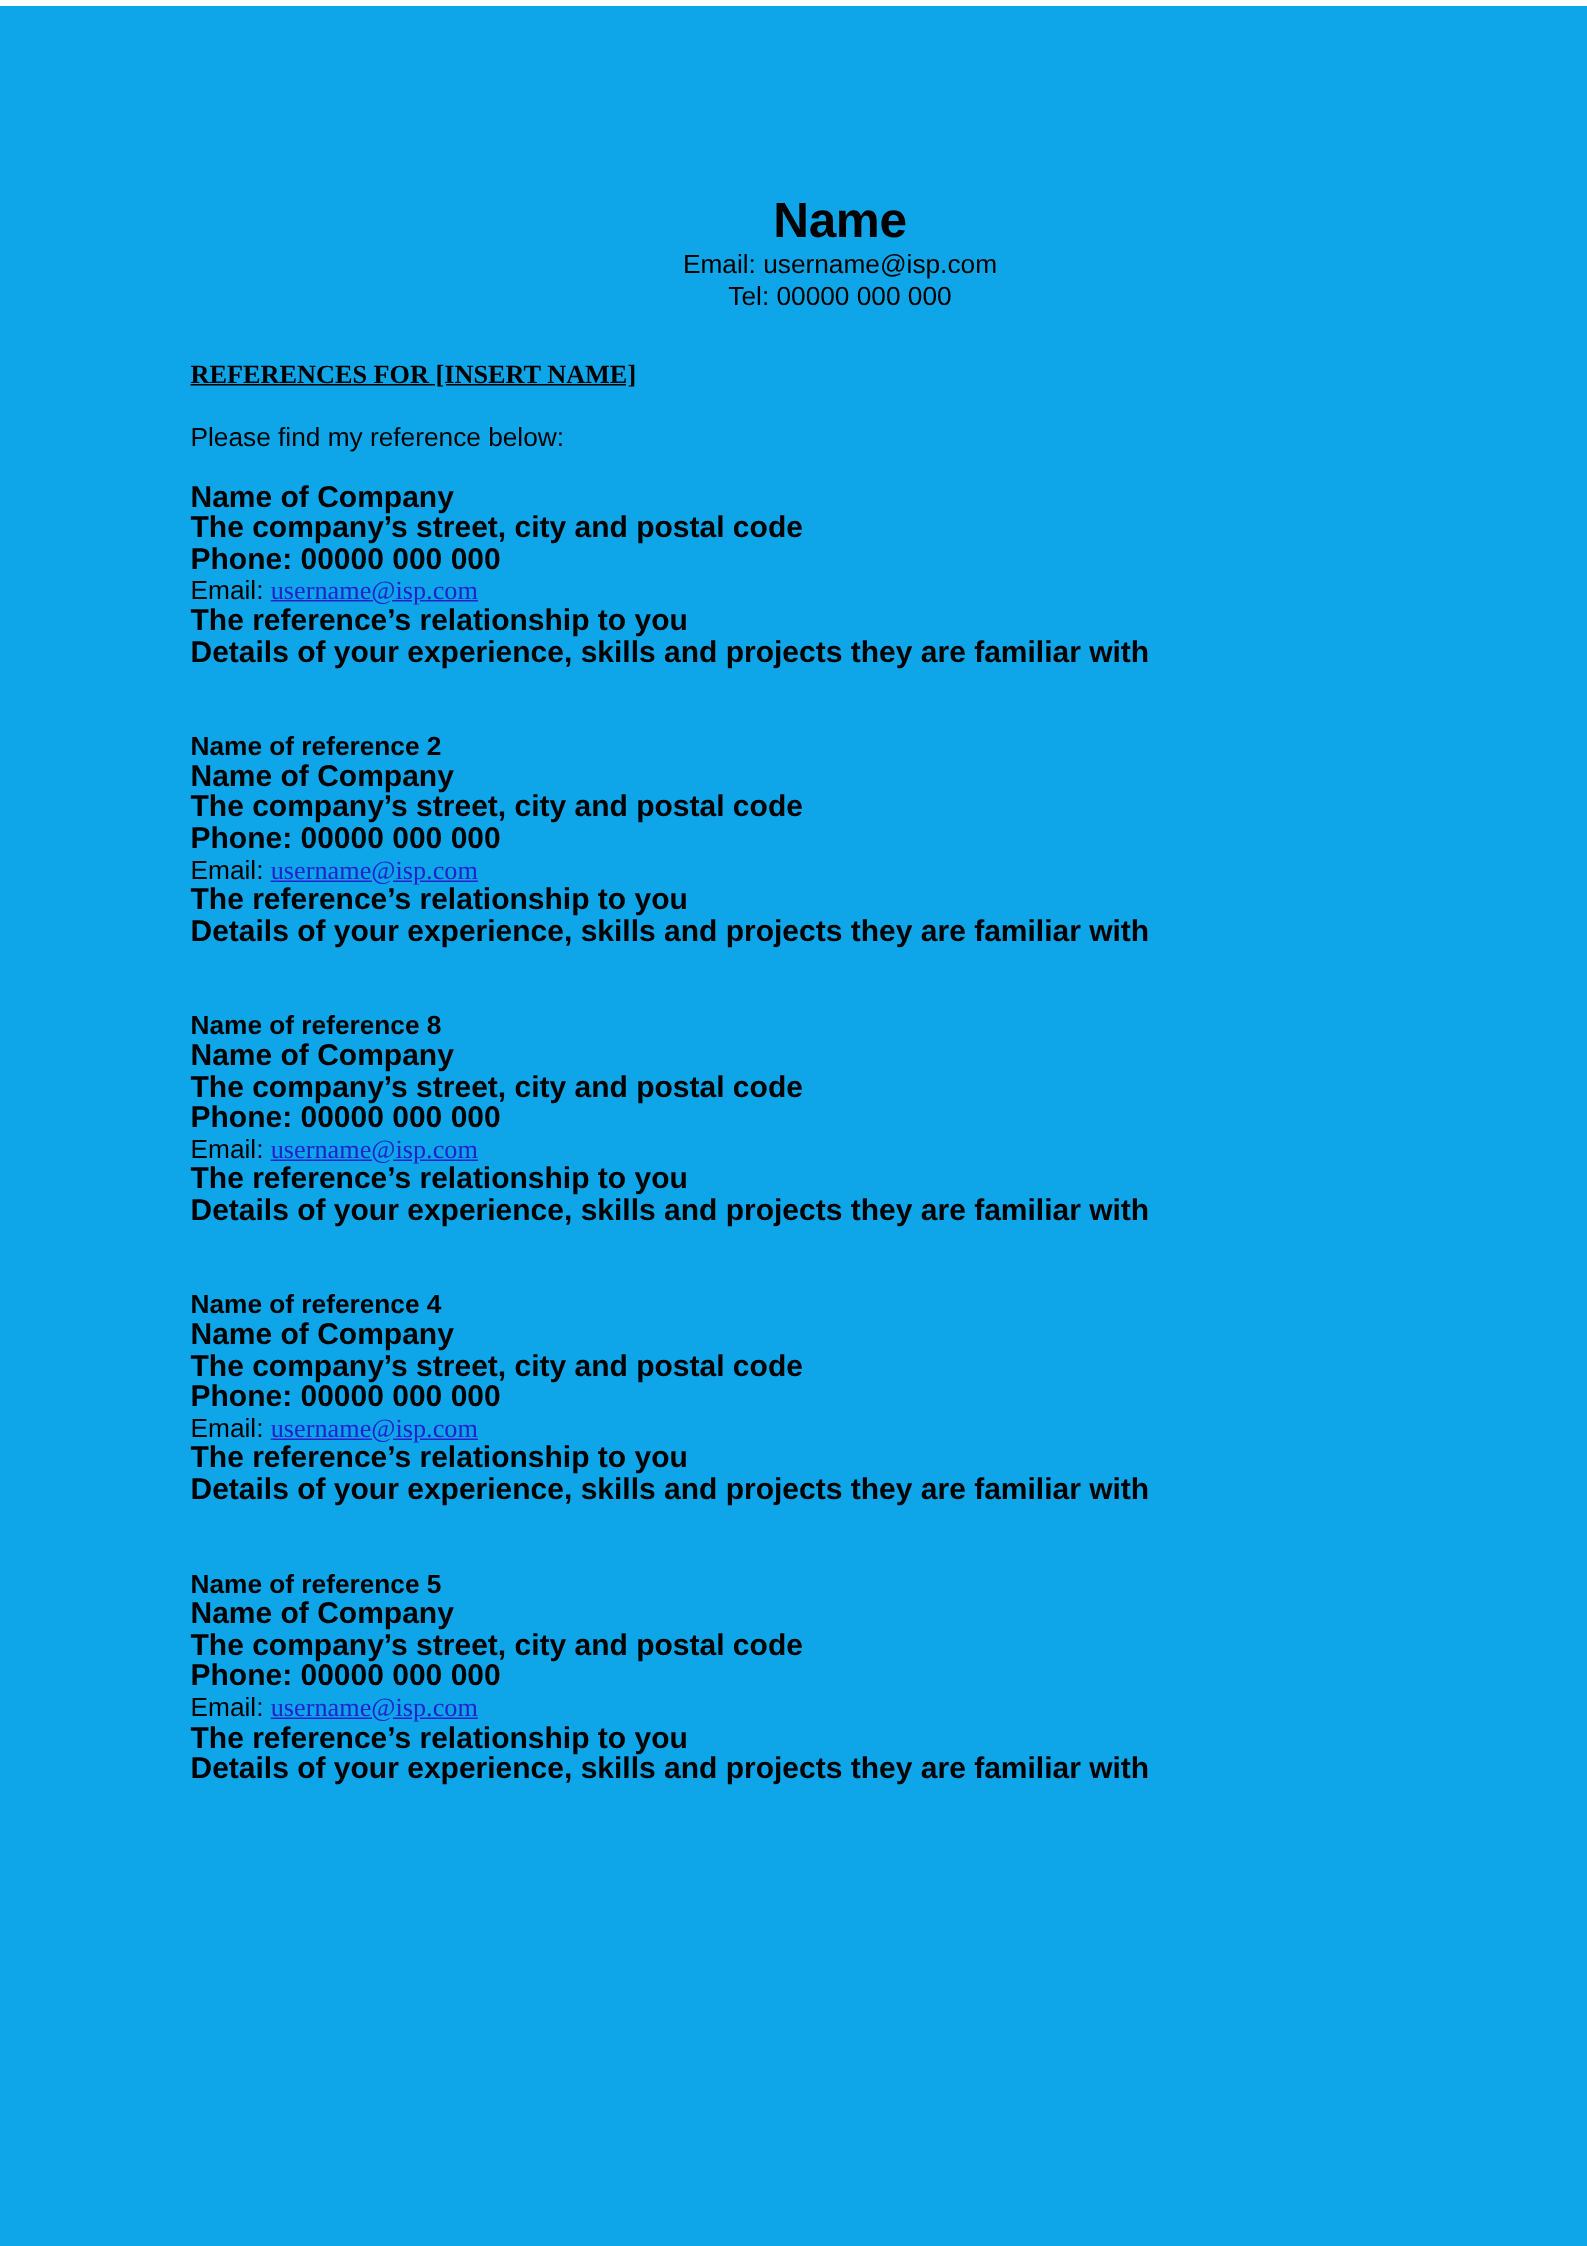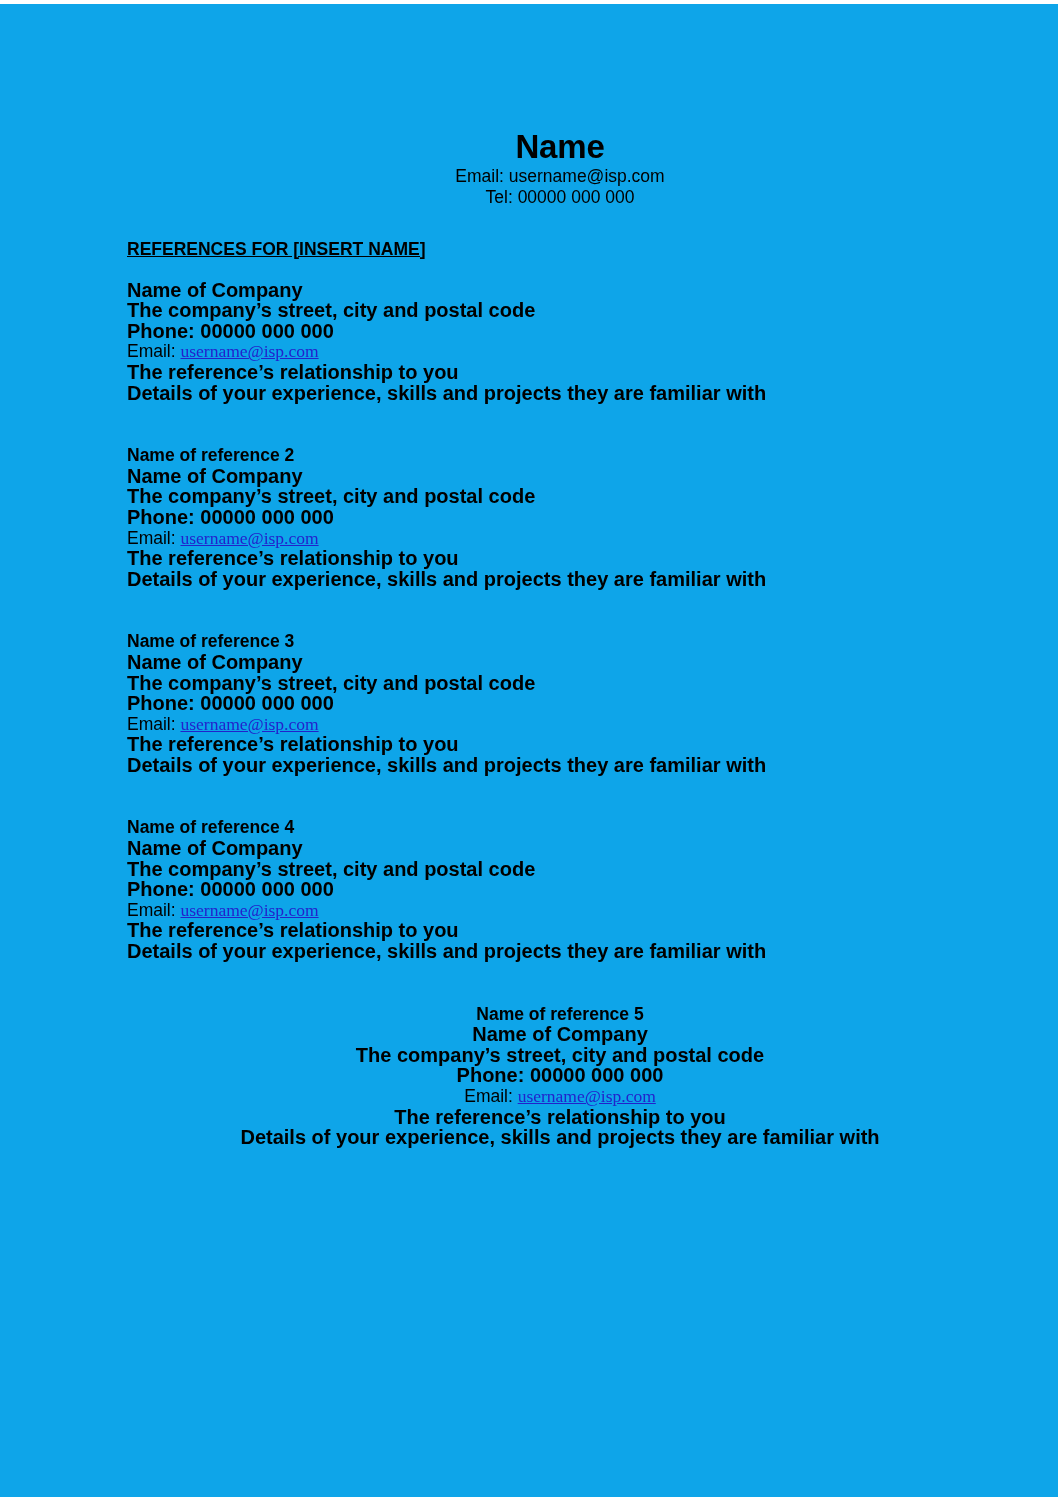--- a/index.html
+++ b/index.html
@@ -44,41 +44,41 @@
     font-weight: normal;
   }
 
   
   .section-heading {
     margin-top: 31px;
     font-size: 17.5px;
     font-weight: bold;
     line-height: 21px;
     text-align: left;
+    font-family: Liberation Serif, serif;
   }
   .section-heading span {
     text-decoration: underline;
   }
 
   .intro {
     margin-top: 21px;
     font-size: 17.5px;
     line-height: 21px;
   }
 
   
   .references {
     margin-top: 20px;
   }
   .reference-block {
     margin-bottom: 42px;
   }
   .reference-block:last-child {
     margin-bottom: 0;
-    text-align: center;
   }
   .ref-name {
     font-size: 17.5px;
     font-weight: bold;
     line-height: 20.6px;
   }
   .ref-line {
     font-size: 20px;
     font-weight: bold;
     line-height: 20.6px;
@@ -104,20 +104,21 @@
     <div class="letterhead">
       <div class="letterhead-name">Name</div>
       <div class="letterhead-line">Email: username@isp.com</div>
       <div class="letterhead-line">Tel: 00000 000 000</div>
     </div>
 
     <div class="section-heading">
       <span>REFERENCES FOR [INSERT NAME]</span>
     </div>
 
+    <div class="intro">Please find my reference below:</div>
 
     <div class="references">
 
       <div class="reference-block">
         <div class="ref-line">Name of Company</div>
         <div class="ref-line">The company’s street, city and postal code</div>
         <div class="ref-line">Phone: 00000 000 000</div>
         <div class="ref-email-line"><span>Email: </span><span class="email-link">username@isp.com</span></div>
         <div class="ref-line">The reference’s relationship to you</div>
         <div class="ref-line">Details of your experience, skills and projects they are familiar with</div>
@@ -127,21 +128,21 @@
         <div class="ref-name">Name of reference 2</div>
         <div class="ref-line">Name of Company</div>
         <div class="ref-line">The company’s street, city and postal code</div>
         <div class="ref-line">Phone: 00000 000 000</div>
         <div class="ref-email-line"><span>Email: </span><span class="email-link">username@isp.com</span></div>
         <div class="ref-line">The reference’s relationship to you</div>
         <div class="ref-line">Details of your experience, skills and projects they are familiar with</div>
       </div>
 
       <div class="reference-block">
-        <div class="ref-name">Name of reference 3</div>
+        <div class="ref-name">Name of reference 8</div>
         <div class="ref-line">Name of Company</div>
         <div class="ref-line">The company’s street, city and postal code</div>
         <div class="ref-line">Phone: 00000 000 000</div>
         <div class="ref-email-line"><span>Email: </span><span class="email-link">username@isp.com</span></div>
         <div class="ref-line">The reference’s relationship to you</div>
         <div class="ref-line">Details of your experience, skills and projects they are familiar with</div>
       </div>
 
       <div class="reference-block">
         <div class="ref-name">Name of reference 4</div>

